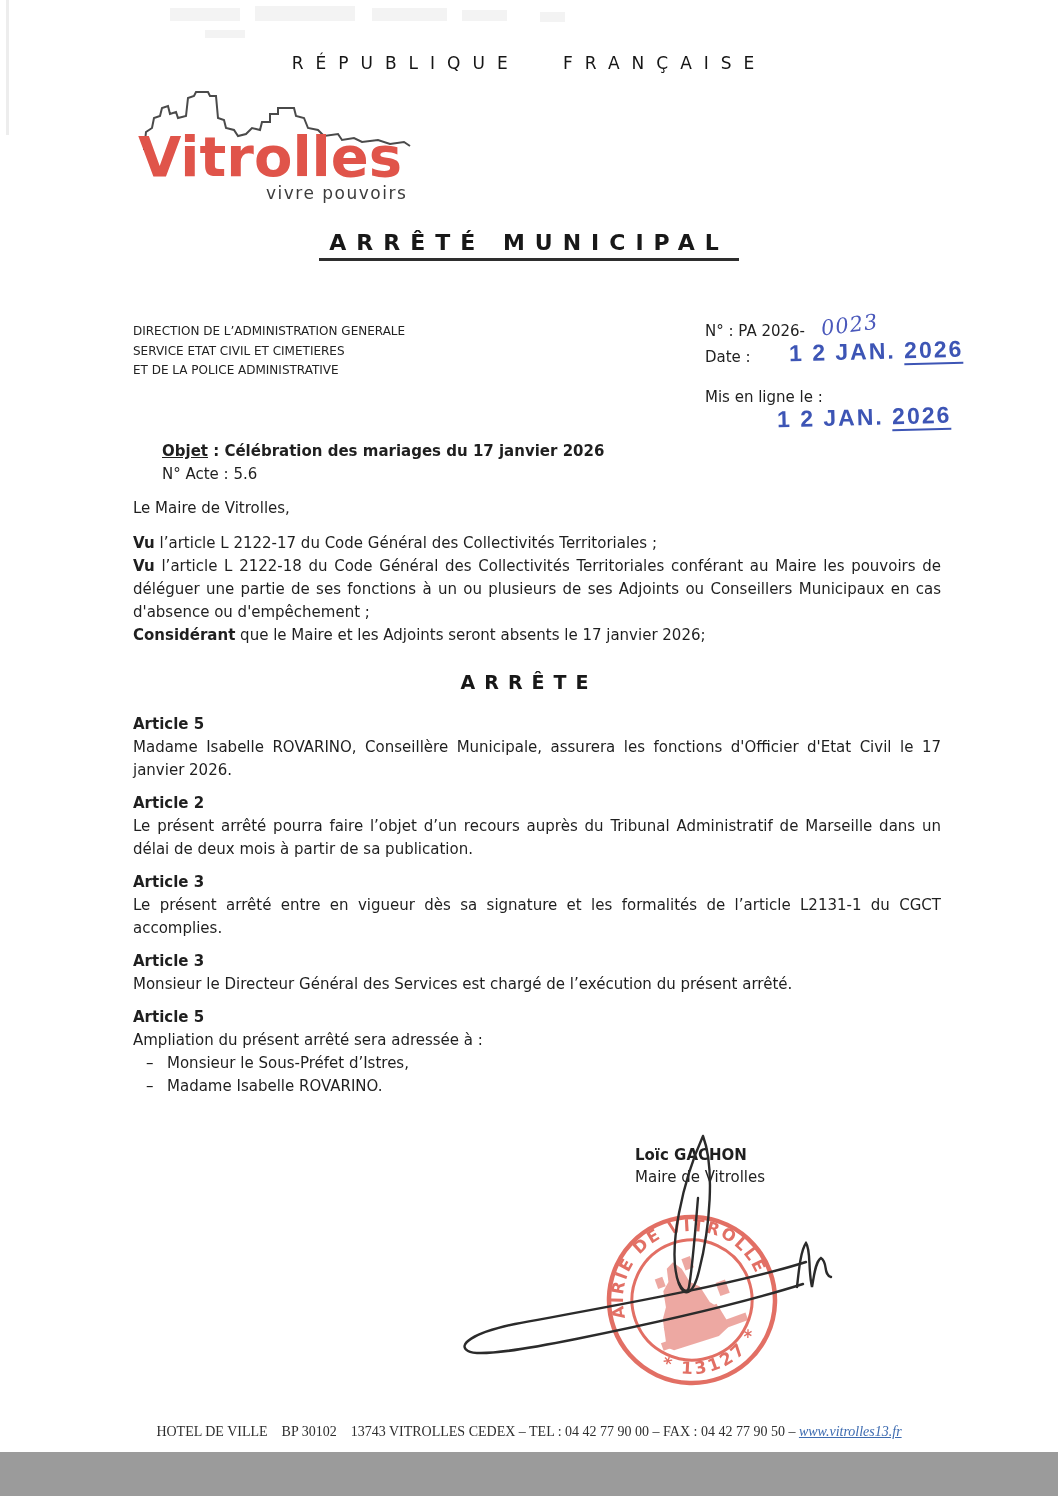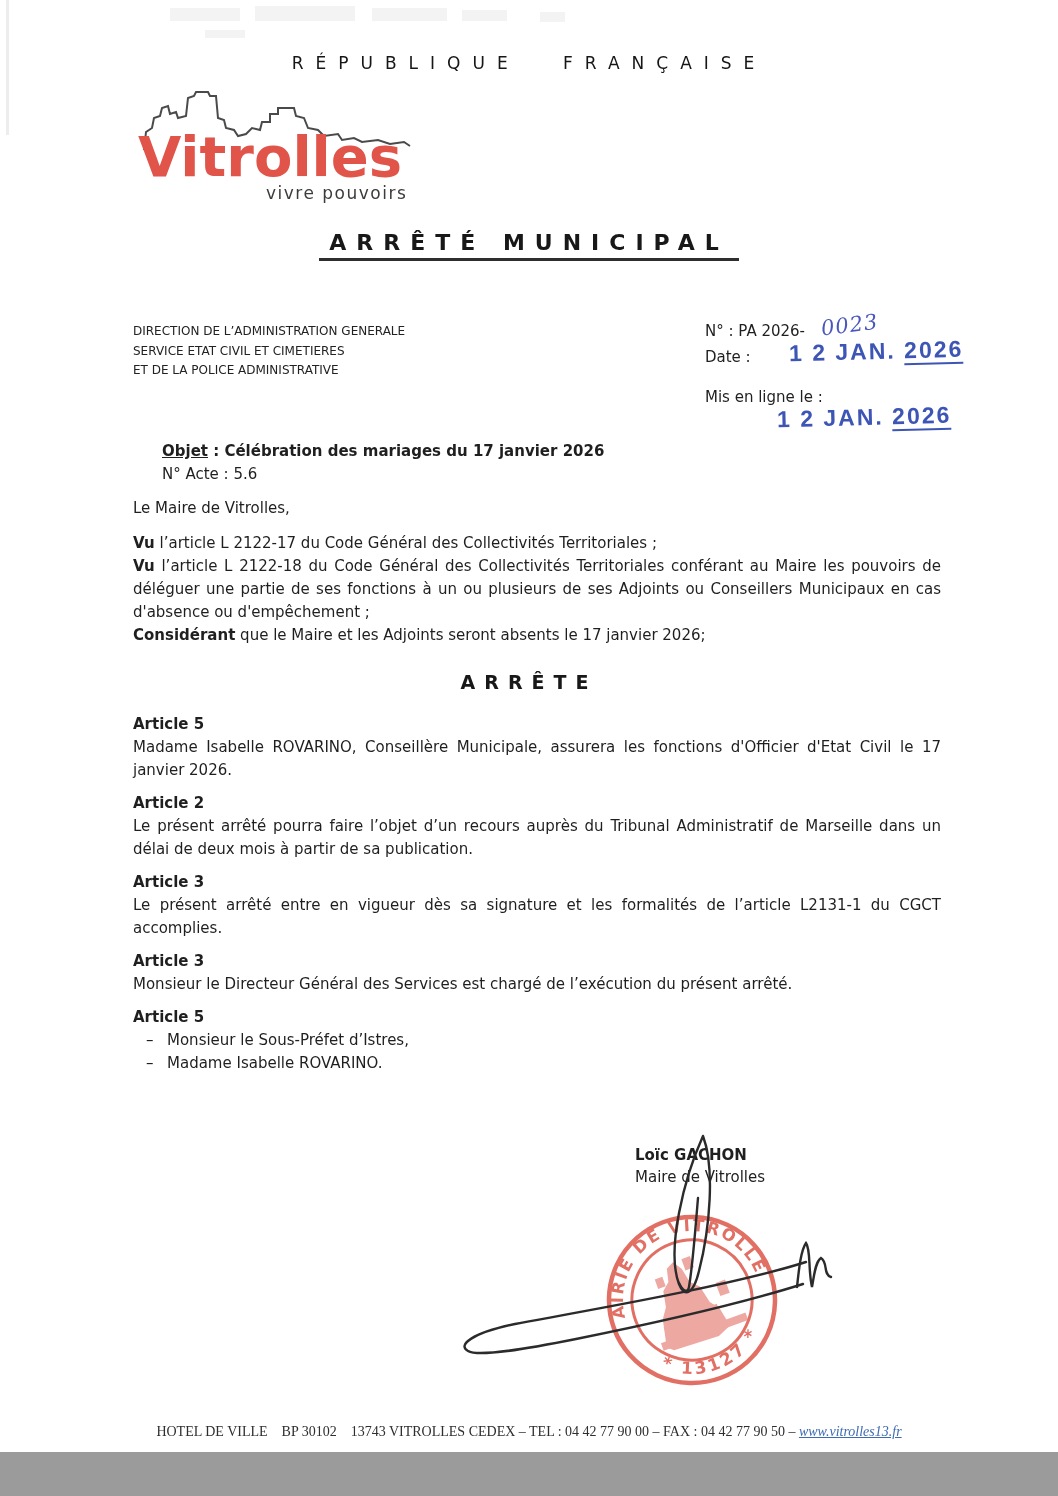--- a/index.html
+++ b/index.html
@@ -165,20 +165,21 @@
     <div class="article">
       <h3>Article 3</h3>
       <p>Le présent arrêté entre en vigueur dès sa signature et les formalités de l’article L2131-1 du CGCT accomplies.</p>
     </div>
     <div class="article">
       <h3>Article 3</h3>
       <p>Monsieur le Directeur Général des Services est chargé de l’exécution du présent arrêté.</p>
     </div>
     <div class="article">
       <h3>Article 5</h3>
+      <p>Ampliation du présent arrêté sera adressée à :</p>
       <div class="amp-item"><span class="amp-marker">–</span><span>Monsieur le Sous-Préfet d’Istres,</span></div>
       <div class="amp-item"><span class="amp-marker">–</span><span>Madame Isabelle ROVARINO.</span></div>
     </div>
   </div>
 
   <div class="sig-block">
     <div class="sig-name">Loïc GACHON</div>
     <div>Maire de Vitrolles</div>
   </div>
 

